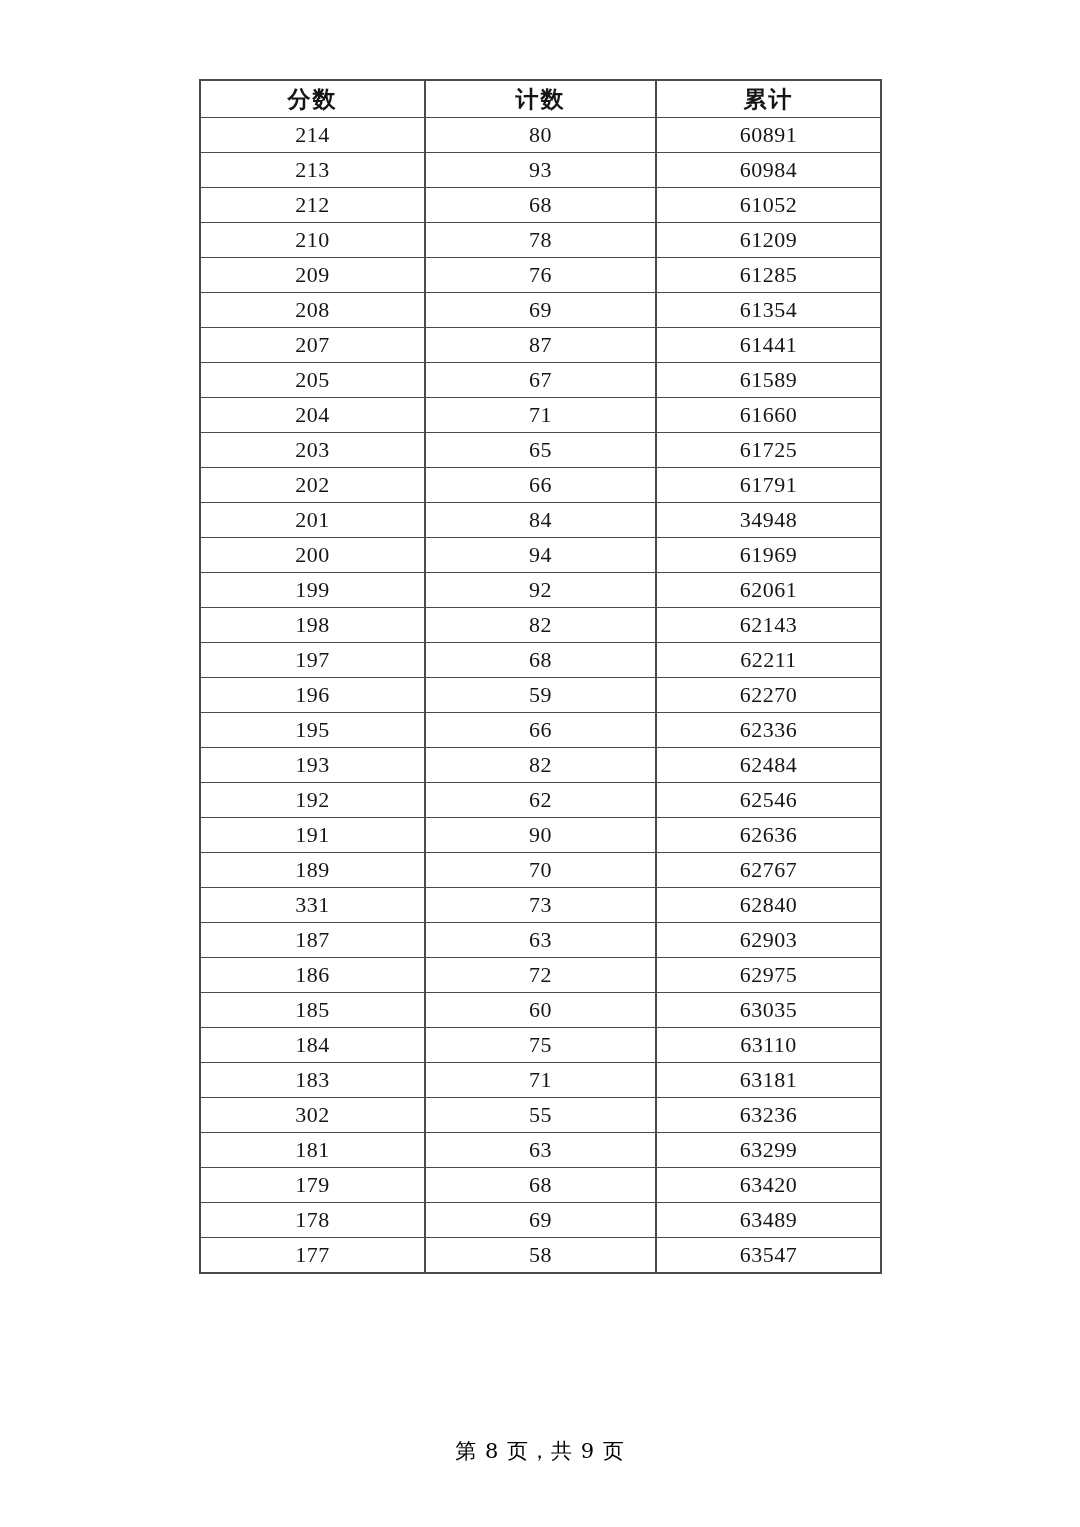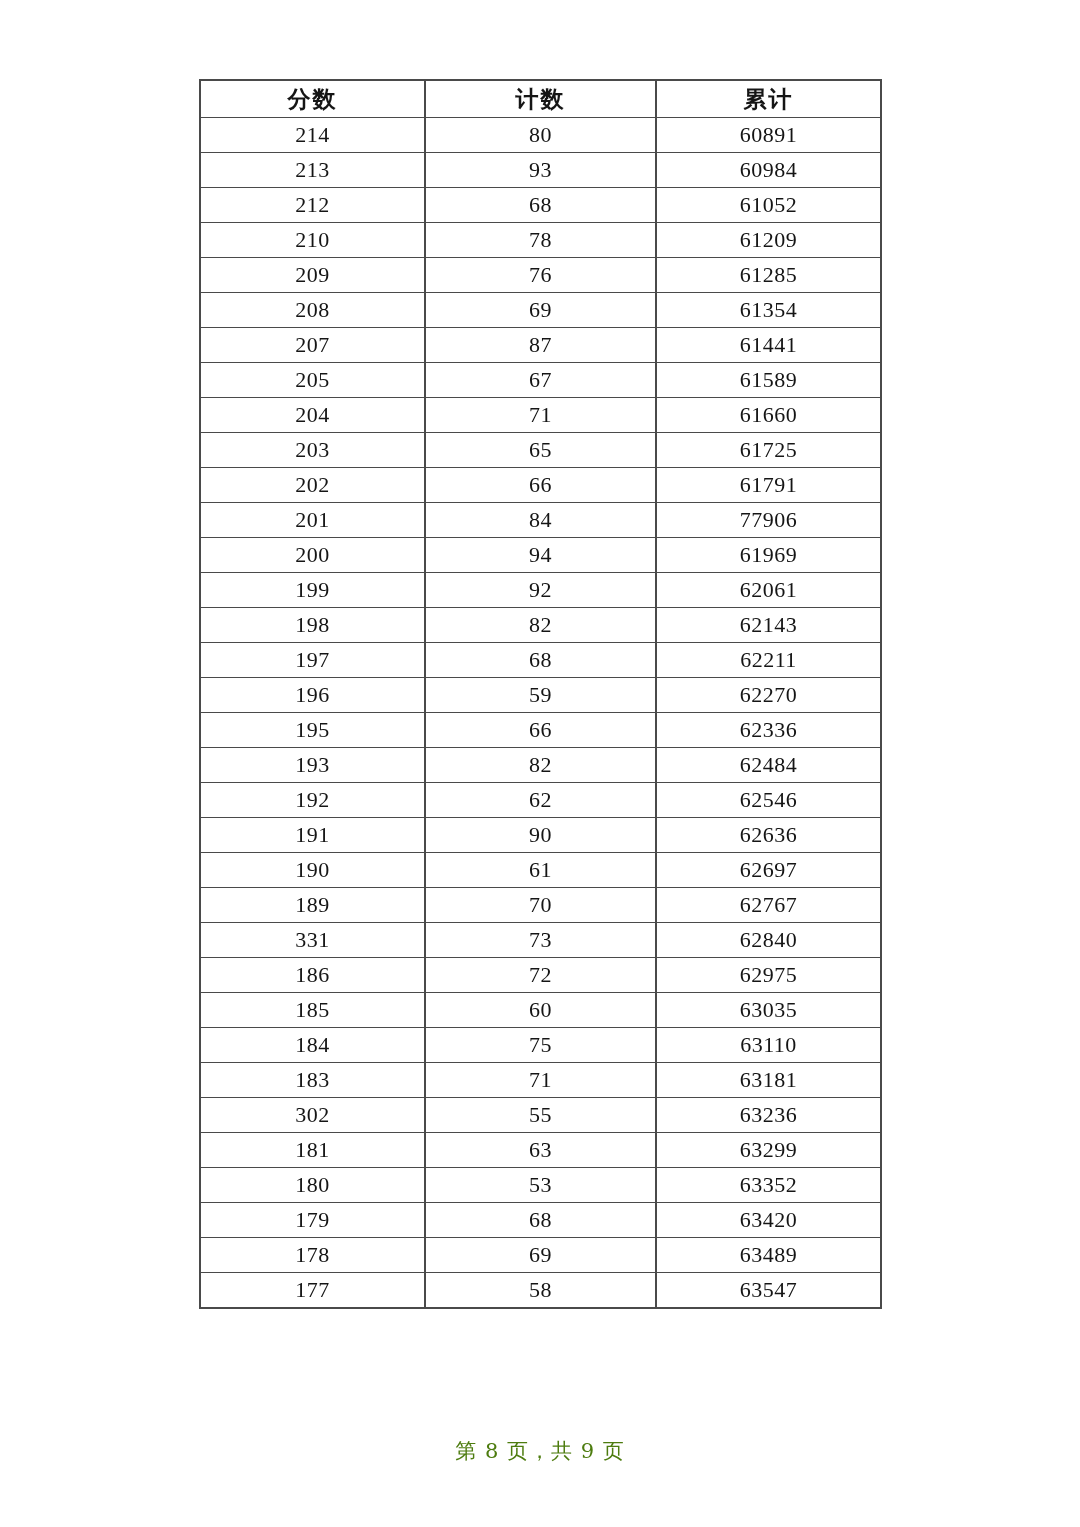--- a/index.html
+++ b/index.html
@@ -67,21 +67,21 @@
   table.score-table th:last-child { border-right-width: 2px; }
 
   .footer {
     position: absolute;
     left: 0;
     top: 1437px;
     width: 1080px;
     text-align: center;
     font-size: 21px;
     font-family: "DejaVu Serif", "Liberation Serif", serif;
-    color: #4d7c0f;
+    color: #000000;
     letter-spacing: 1px;
   }
 </style>
 </head>
 <body>
 
 <div class="page">
 
   <div class="table-wrap">
     <table class="score-table">
@@ -149,21 +149,21 @@
             <td>61725</td>
           </tr>
           <tr>
             <td>202</td>
             <td>66</td>
             <td>61791</td>
           </tr>
           <tr>
             <td>201</td>
             <td>84</td>
-            <td>77906</td>
+            <td>34948</td>
           </tr>
           <tr>
             <td>200</td>
             <td>94</td>
             <td>61969</td>
           </tr>
           <tr>
             <td>199</td>
             <td>92</td>
             <td>62061</td>
@@ -197,35 +197,35 @@
             <td>192</td>
             <td>62</td>
             <td>62546</td>
           </tr>
           <tr>
             <td>191</td>
             <td>90</td>
             <td>62636</td>
           </tr>
           <tr>
-            <td>190</td>
-            <td>61</td>
-            <td>62697</td>
-          </tr>
-          <tr>
             <td>189</td>
             <td>70</td>
             <td>62767</td>
           </tr>
           <tr>
             <td>331</td>
             <td>73</td>
             <td>62840</td>
           </tr>
           <tr>
+            <td>187</td>
+            <td>63</td>
+            <td>62903</td>
+          </tr>
+          <tr>
             <td>186</td>
             <td>72</td>
             <td>62975</td>
           </tr>
           <tr>
             <td>185</td>
             <td>60</td>
             <td>63035</td>
           </tr>
           <tr>
@@ -242,25 +242,20 @@
             <td>302</td>
             <td>55</td>
             <td>63236</td>
           </tr>
           <tr>
             <td>181</td>
             <td>63</td>
             <td>63299</td>
           </tr>
           <tr>
-            <td>180</td>
-            <td>53</td>
-            <td>63352</td>
-          </tr>
-          <tr>
             <td>179</td>
             <td>68</td>
             <td>63420</td>
           </tr>
           <tr>
             <td>178</td>
             <td>69</td>
             <td>63489</td>
           </tr>
           <tr>

